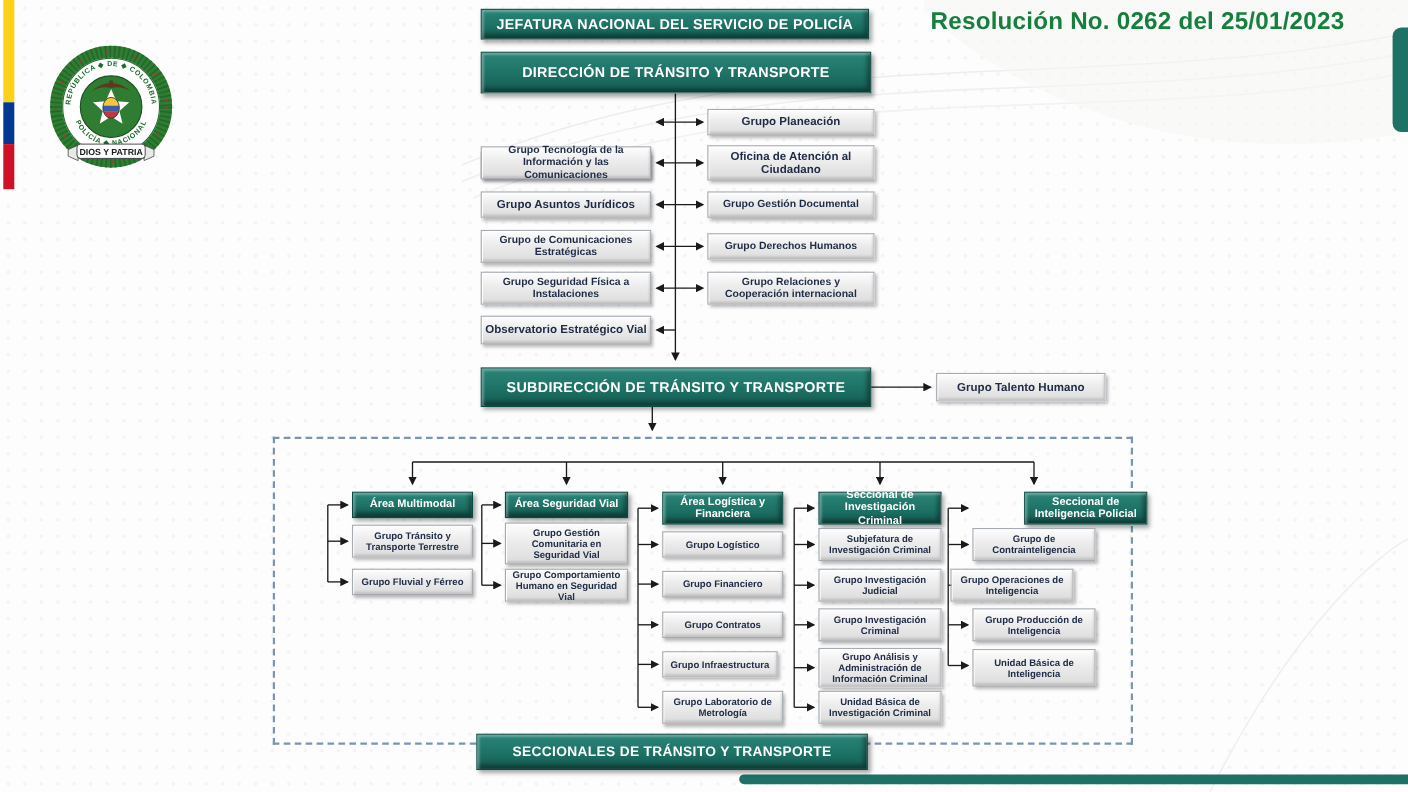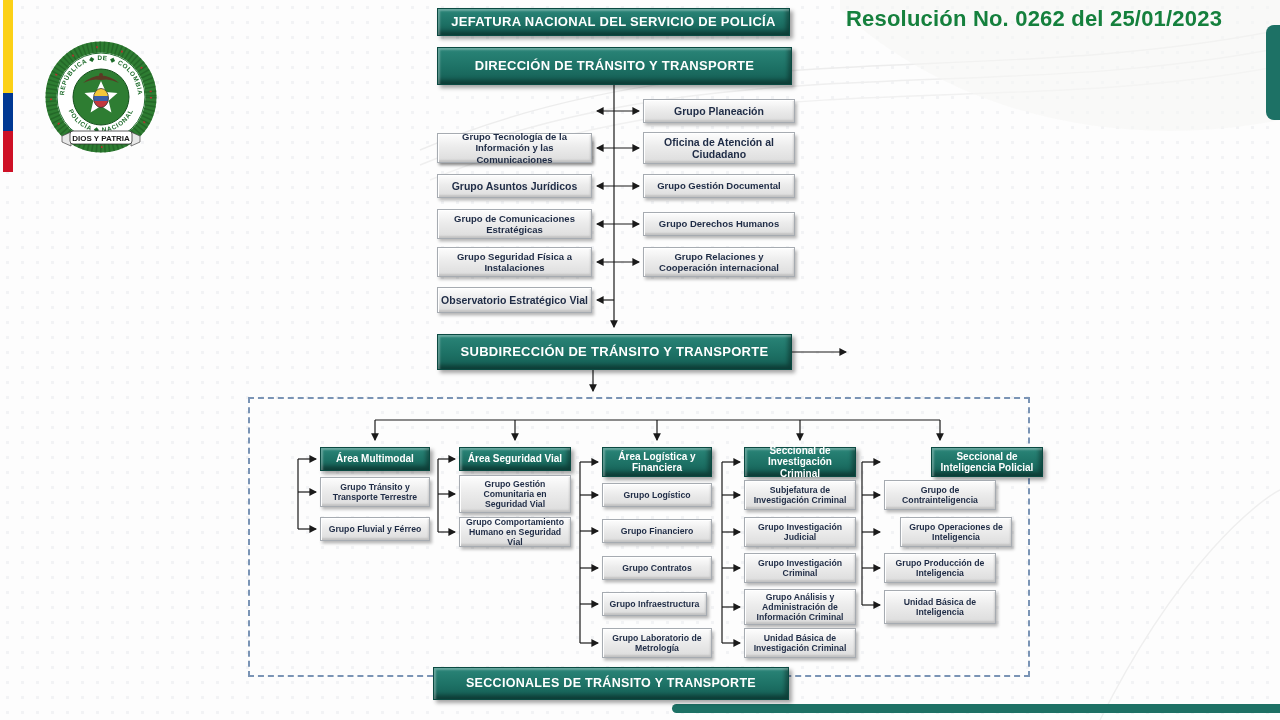--- a/index.html
+++ b/index.html
@@ -208,20 +208,21 @@
   <div class="gbox" style="left:437px;top:247px;width:155px;height:30px;">Grupo Seguridad Física a Instalaciones</div>
   <div class="gbox lg" style="left:437px;top:287px;width:155px;height:26px;">Observatorio Estratégico  Vial</div>
 
   <div class="gbox lg" style="left:643px;top:99px;width:152px;height:24px;">Grupo Planeación</div>
   <div class="gbox lg" style="left:643px;top:132px;width:152px;height:32px;">Oficina de Atención al Ciudadano</div>
   <div class="gbox" style="left:643px;top:174px;width:152px;height:24px;">Grupo Gestión Documental</div>
   <div class="gbox" style="left:643px;top:212px;width:152px;height:24px;">Grupo Derechos Humanos</div>
   <div class="gbox" style="left:643px;top:247px;width:152px;height:30px;">Grupo Relaciones y Cooperación internacional</div>
 
   <div class="tbox" style="left:437px;top:334px;width:355px;height:36px;">SUBDIRECCIÓN DE TRÁNSITO Y TRANSPORTE</div>
+  <div class="gbox lg" style="left:851px;top:339px;width:154px;height:26px;">Grupo Talento Humano</div>
 
   <div class="tbox colhead" style="left:320px;top:447px;width:110px;height:24px;">Área Multimodal</div>
   <div class="gbox colchild" style="left:320px;top:477px;width:110px;height:30px;">Grupo Tránsito y Transporte Terrestre</div>
   <div class="gbox colchild" style="left:320px;top:517px;width:110px;height:24px;">Grupo Fluvial y Férreo</div>
 
   <div class="tbox colhead" style="left:459px;top:447px;width:112px;height:24px;">Área Seguridad Vial</div>
   <div class="gbox colchild" style="left:459px;top:475px;width:112px;height:38px;">Grupo Gestión Comunitaria en Seguridad Vial</div>
   <div class="gbox colchild" style="left:459px;top:517px;width:112px;height:30px;">Grupo Comportamiento Humano en Seguridad Vial</div>
 
   <div class="tbox colhead" style="left:602px;top:447px;width:110px;height:30px;">Área Logística y Financiera</div>
@@ -233,19 +234,19 @@
 
   <div class="tbox colhead" style="left:744px;top:447px;width:112px;height:30px;">Seccional de Investigación Criminal</div>
   <div class="gbox colchild" style="left:744px;top:480px;width:112px;height:30px;">Subjefatura de Investigación Criminal</div>
   <div class="gbox colchild" style="left:744px;top:517px;width:112px;height:30px;">Grupo Investigación Judicial</div>
   <div class="gbox colchild" style="left:744px;top:553px;width:112px;height:30px;">Grupo Investigación Criminal</div>
   <div class="gbox colchild" style="left:744px;top:589px;width:112px;height:36px;">Grupo Análisis y Administración de Información Criminal</div>
   <div class="gbox colchild" style="left:744px;top:628px;width:112px;height:30px;">Unidad Básica de Investigación Criminal</div>
 
   <div class="tbox colhead" style="left:884px;top:447px;width:112px;height:30px;margin-left:47px;">Seccional de Inteligencia Policial</div>
   <div class="gbox colchild" style="left:884px;top:480px;width:112px;height:30px;">Grupo de Contrainteligencia</div>
-  <div class="gbox colchild" style="left:900px;top:517px;width:112px;height:30px;">Grupo Operaciones de Inteligencia</div>
+  <div class="gbox colchild" style="left:864px;top:517px;width:112px;height:30px;">Grupo Operaciones de Inteligencia</div>
   <div class="gbox colchild" style="left:884px;top:553px;width:112px;height:30px;">Grupo Producción de Inteligencia</div>
   <div class="gbox colchild" style="left:884px;top:590px;width:112px;height:34px;">Unidad Básica de Inteligencia</div>
 
   <div class="tbox z2" style="left:433px;top:667px;width:356px;height:33px;font-size:12.5px;">SECCIONALES DE TRÁNSITO Y TRANSPORTE</div>
 
 </div>
 
 </body></html>

